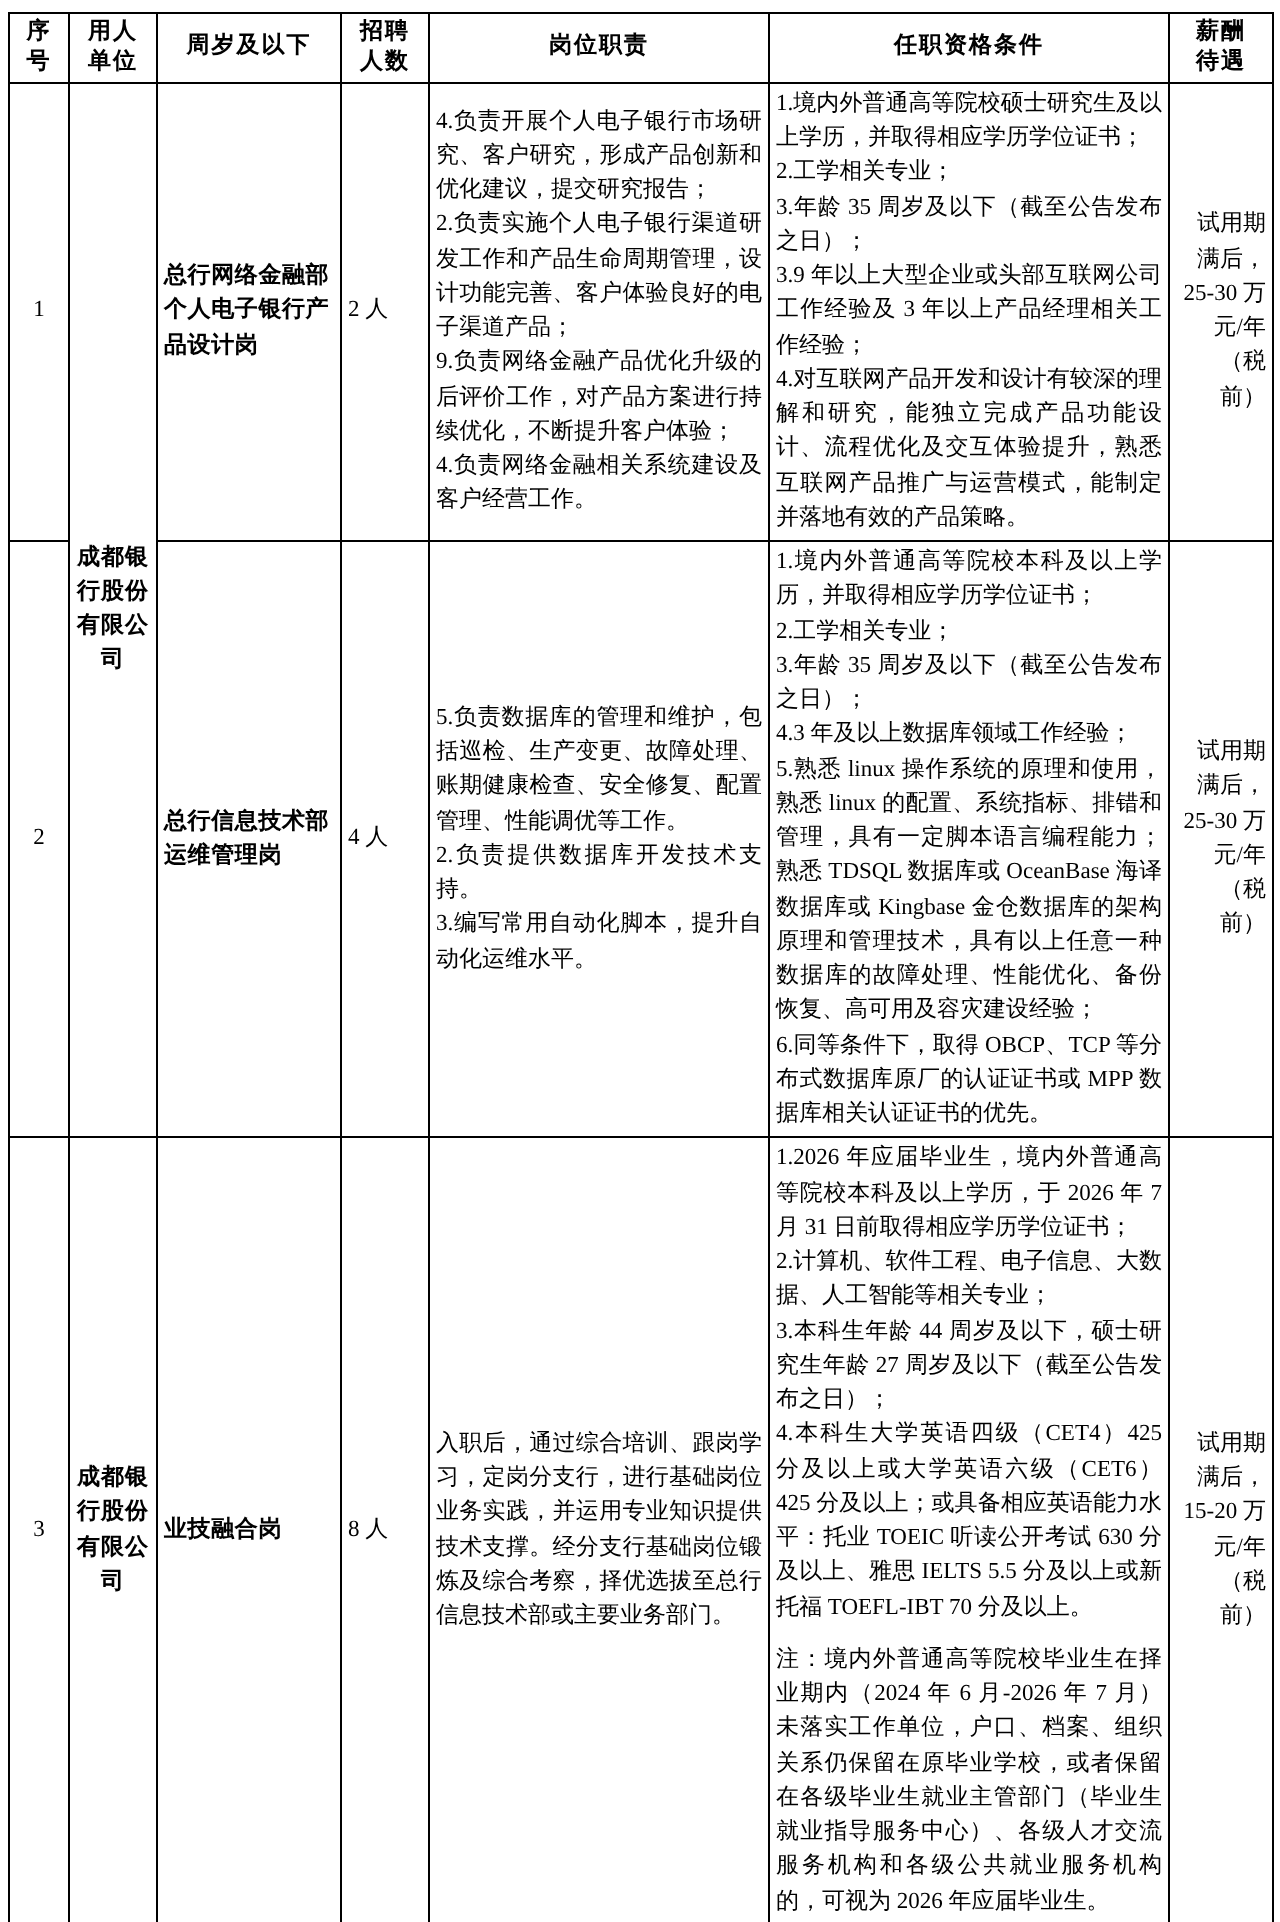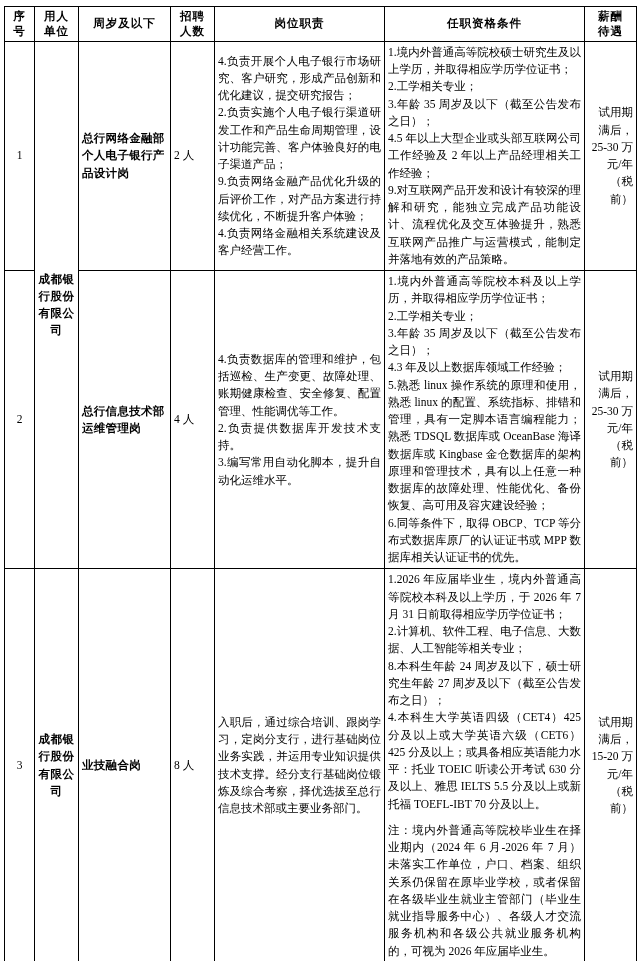--- a/index.html
+++ b/index.html
@@ -149,38 +149,38 @@
         <td class="body-text">
           <p class="para">4.负责开展个人电子银行市场研究、客户研究，形成产品创新和优化建议，提交研究报告；</p>
           <p class="para">2.负责实施个人电子银行渠道研发工作和产品生命周期管理，设计功能完善、客户体验良好的电子渠道产品；</p>
           <p class="para">9.负责网络金融产品优化升级的后评价工作，对产品方案进行持续优化，不断提升客户体验；</p>
           <p class="para">4.负责网络金融相关系统建设及客户经营工作。</p>
         </td>
         <td class="body-text">
           <p class="para">1.境内外普通高等院校硕士研究生及以上学历，并取得相应学历学位证书；</p>
           <p class="para">2.工学相关专业；</p>
           <p class="para">3.年龄 35 周岁及以下（截至公告发布之日）；</p>
-          <p class="para">4.5 年以上大型企业或头部互联网公司工作经验及 2 年以上产品经理相关工作经验；</p>
-          <p class="para">9.对互联网产品开发和设计有较深的理解和研究，能独立完成产品功能设计、流程优化及交互体验提升，熟悉互联网产品推广与运营模式，能制定并落地有效的产品策略。</p>
+          <p class="para">3.9 年以上大型企业或头部互联网公司工作经验及 3 年以上产品经理相关工作经验；</p>
+          <p class="para">4.对互联网产品开发和设计有较深的理解和研究，能独立完成产品功能设计、流程优化及交互体验提升，熟悉互联网产品推广与运营模式，能制定并落地有效的产品策略。</p>
         </td>
         <td class="pay-cell">
           <div>试用期</div>
           <div>满后，</div>
           <div>25-30 万</div>
           <div>元/年</div>
           <div>（税前）</div>
         </td>
       </tr>
 
       <tr>
         <td class="seq-cell">2</td>
         <td class="post-name">总行信息技术部运维管理岗</td>
         <td class="num-cell">4 人</td>
         <td class="body-text">
-          <p class="para">4.负责数据库的管理和维护，包括巡检、生产变更、故障处理、账期健康检查、安全修复、配置管理、性能调优等工作。</p>
+          <p class="para">5.负责数据库的管理和维护，包括巡检、生产变更、故障处理、账期健康检查、安全修复、配置管理、性能调优等工作。</p>
           <p class="para">2.负责提供数据库开发技术支持。</p>
           <p class="para">3.编写常用自动化脚本，提升自动化运维水平。</p>
         </td>
         <td class="body-text">
           <p class="para">1.境内外普通高等院校本科及以上学历，并取得相应学历学位证书；</p>
           <p class="para">2.工学相关专业；</p>
           <p class="para">3.年龄 35 周岁及以下（截至公告发布之日）；</p>
           <p class="para">4.3 年及以上数据库领域工作经验；</p>
           <p class="para">5.熟悉 linux 操作系统的原理和使用，熟悉 linux 的配置、系统指标、排错和管理，具有一定脚本语言编程能力；熟悉 TDSQL 数据库或 OceanBase 海译数据库或 Kingbase 金仓数据库的架构原理和管理技术，具有以上任意一种数据库的故障处理、性能优化、备份恢复、高可用及容灾建设经验；</p>
           <p class="para">6.同等条件下，取得 OBCP、TCP 等分布式数据库原厂的认证证书或 MPP 数据库相关认证证书的优先。</p>
@@ -198,21 +198,21 @@
         <td class="seq-cell">3</td>
         <td class="vert-text">成都银行股份有限公司</td>
         <td class="post-name">业技融合岗</td>
         <td class="num-cell">8 人</td>
         <td class="body-text">
           <p class="para">入职后，通过综合培训、跟岗学习，定岗分支行，进行基础岗位业务实践，并运用专业知识提供技术支撑。经分支行基础岗位锻炼及综合考察，择优选拔至总行信息技术部或主要业务部门。</p>
         </td>
         <td class="body-text">
           <p class="para">1.2026 年应届毕业生，境内外普通高等院校本科及以上学历，于 2026 年 7 月 31 日前取得相应学历学位证书；</p>
           <p class="para">2.计算机、软件工程、电子信息、大数据、人工智能等相关专业；</p>
-          <p class="para">8.本科生年龄 24 周岁及以下，硕士研究生年龄 27 周岁及以下（截至公告发布之日）；</p>
+          <p class="para">3.本科生年龄 44 周岁及以下，硕士研究生年龄 27 周岁及以下（截至公告发布之日）；</p>
           <p class="para">4.本科生大学英语四级（CET4）425 分及以上或大学英语六级（CET6）425 分及以上；或具备相应英语能力水平：托业 TOEIC 听读公开考试 630 分及以上、雅思 IELTS 5.5 分及以上或新托福 TOEFL-IBT 70 分及以上。</p>
           <span class="note-gap"></span>
           <p class="para">注：境内外普通高等院校毕业生在择业期内（2024 年 6 月-2026 年 7 月）未落实工作单位，户口、档案、组织关系仍保留在原毕业学校，或者保留在各级毕业生就业主管部门（毕业生就业指导服务中心）、各级人才交流服务机构和各级公共就业服务机构的，可视为 2026 年应届毕业生。</p>
         </td>
         <td class="pay-cell">
           <div>试用期</div>
           <div>满后，</div>
           <div>15-20 万</div>
           <div>元/年</div>
           <div>（税前）</div>

